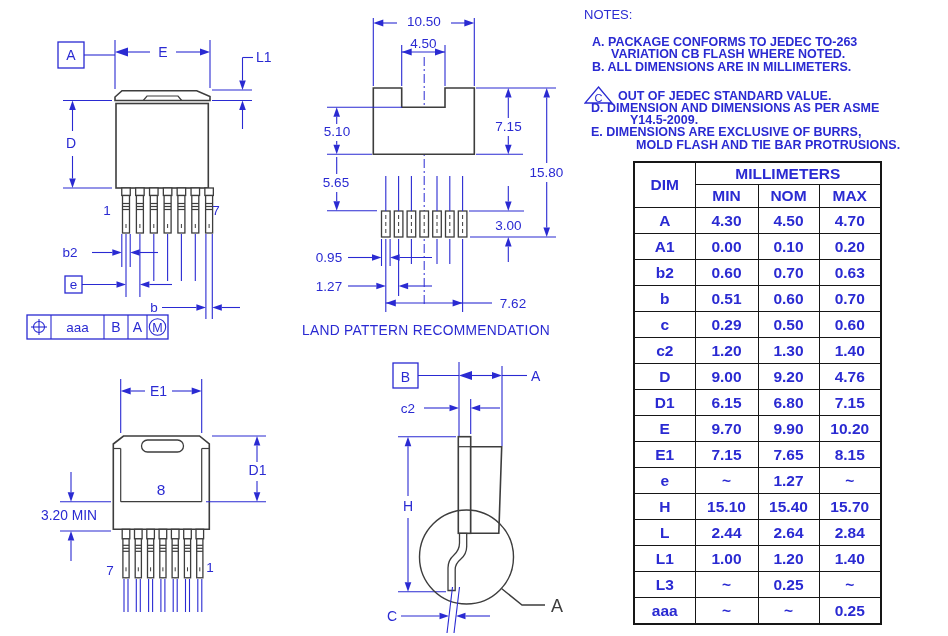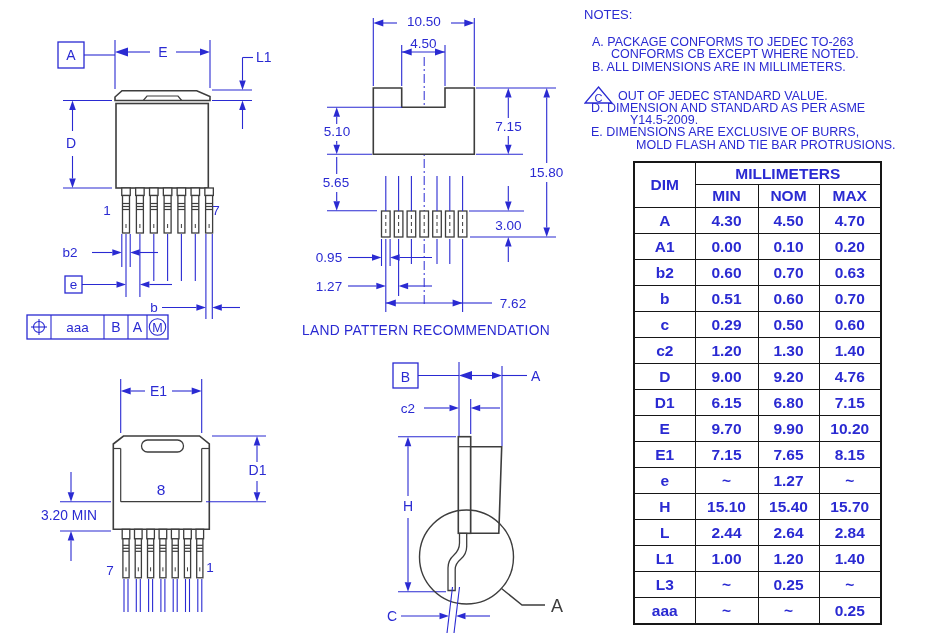--- a/index.html
+++ b/index.html
@@ -14,21 +14,21 @@
   .olt{stroke:#3d3d3d;stroke-width:1.2;fill:none;}
   .cl{stroke:#2a2ad2;stroke-width:1;stroke-dasharray:9 3 2 3;fill:none;}
   .pindash{stroke:#3d3d3d;stroke-width:1;stroke-dasharray:4 3;fill:none;}
   .dt{fill:#2a2ad2;font-size:13.5px;}
   .dt14{fill:#2a2ad2;font-size:14px;}
   .dtm{text-anchor:middle;}
   .dkt{fill:#3d3d3d;font-size:18px;}
   
   .notes{position:absolute;left:584px;top:9px;width:364px;color:#2a2ad2;font-size:12.5px;line-height:12.2px;}
   .notes .nh{font-size:13px;}
-  .notes .nl{white-space:nowrap;}
+  .notes .nl{white-space:nowrap;font-weight:bold;}
   .tri-c{position:absolute;left:0;top:76px;}
   
   .dimtable{position:absolute;left:633px;top:161px;border-collapse:collapse;table-layout:fixed;
             border:2.5px solid #161616;font-weight:bold;}
   .dimtable td{border:1.5px solid #161616;text-align:center;vertical-align:middle;
                color:#2a2ad2;font-size:15.5px;padding:0;overflow:hidden;}
   .dimtable tr.h1 td{height:21px;}
   .dimtable tr.h2 td{height:22px;}
   .dimtable tr.dr td{height:25px;}
 </style>
@@ -432,24 +432,24 @@
       <line x1="459.5" y1="587" x2="454" y2="633" class="dl"></line>
       <path d="M456,616 l9.5,-3.3 v6.6 z" class="ar"></path>
       <line x1="465.5" y1="616" x2="490" y2="616" class="dl"></line>
     </g>
   </g>
 </svg>
 
 <div class="notes">
   <div class="nh">NOTES:</div>
   <div class="nl" style="margin-top:15px;padding-left:8px">A. PACKAGE CONFORMS TO JEDEC TO-263</div>
-  <div class="nl" style="padding-left:27px">CONFORMS CB EXCEPT WHERE NOTED.</div>
+  <div class="nl" style="padding-left:27px">VARIATION CB FLASH WHERE NOTED.</div>
   <div class="nl" style="padding-left:8px">B. ALL DIMENSIONS ARE IN MILLIMETERS.</div>
   <div class="nl" style="margin-top:17px;padding-left:34px">OUT OF JEDEC STANDARD VALUE.</div>
-  <div class="nl" style="padding-left:7px">D. DIMENSION AND STANDARD AS PER ASME</div>
+  <div class="nl" style="padding-left:7px">D. DIMENSION AND DIMENSIONS AS PER ASME</div>
   <div class="nl" style="padding-left:46px">Y14.5-2009.</div>
   <div class="nl" style="padding-left:7px">E. DIMENSIONS ARE EXCLUSIVE OF BURRS,</div>
   <div class="nl" style="padding-left:52px">MOLD FLASH AND TIE BAR PROTRUSIONS.</div>
   <svg class="tri-c" width="30" height="20">
     <polygon points="14.5,2 28,18 1,18" style="fill:none;stroke:#2a2ad2;stroke-width:1.3"></polygon>
     <text x="14.5" y="16.5" text-anchor="middle" style="fill:#2a2ad2;font-size:11px;font-family:'Liberation Sans',sans-serif">C</text>
   </svg>
 </div>
 
 <table class="dimtable">

